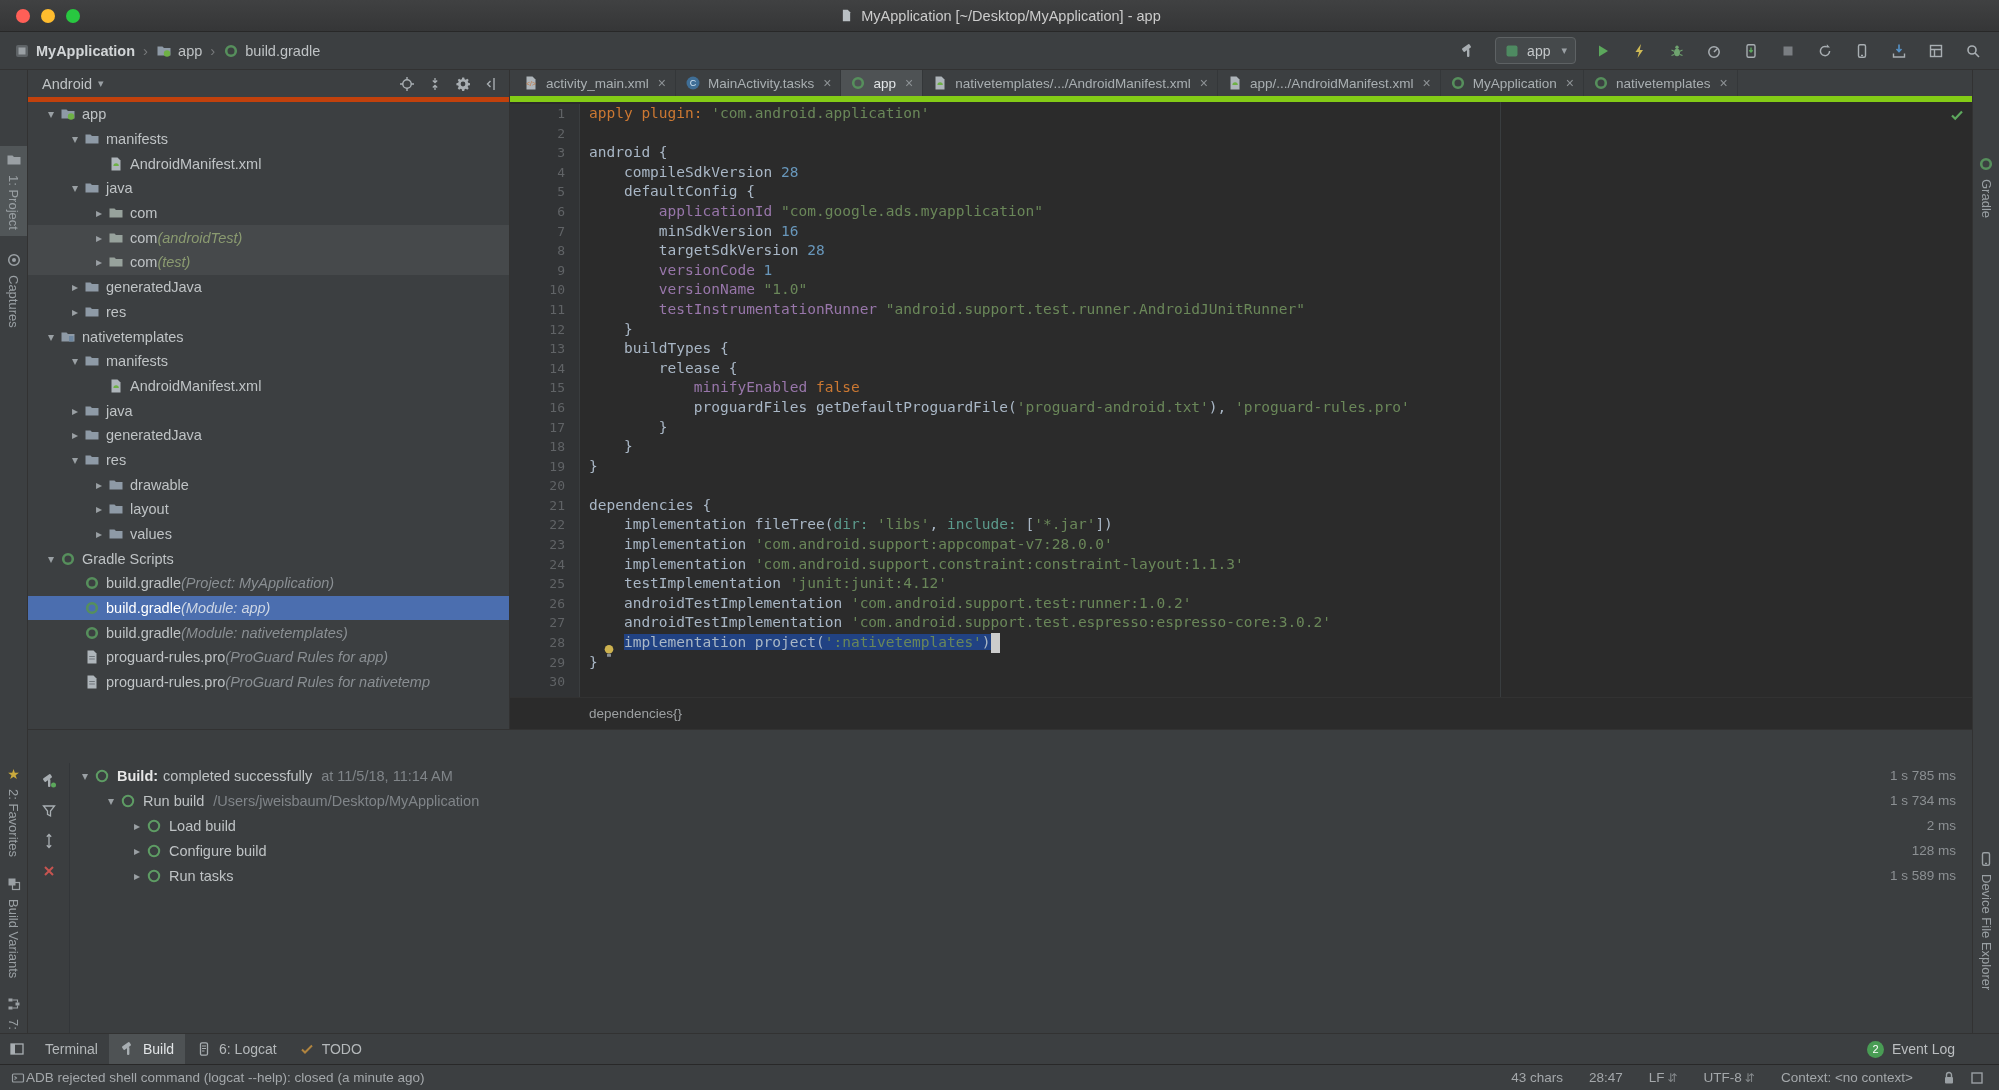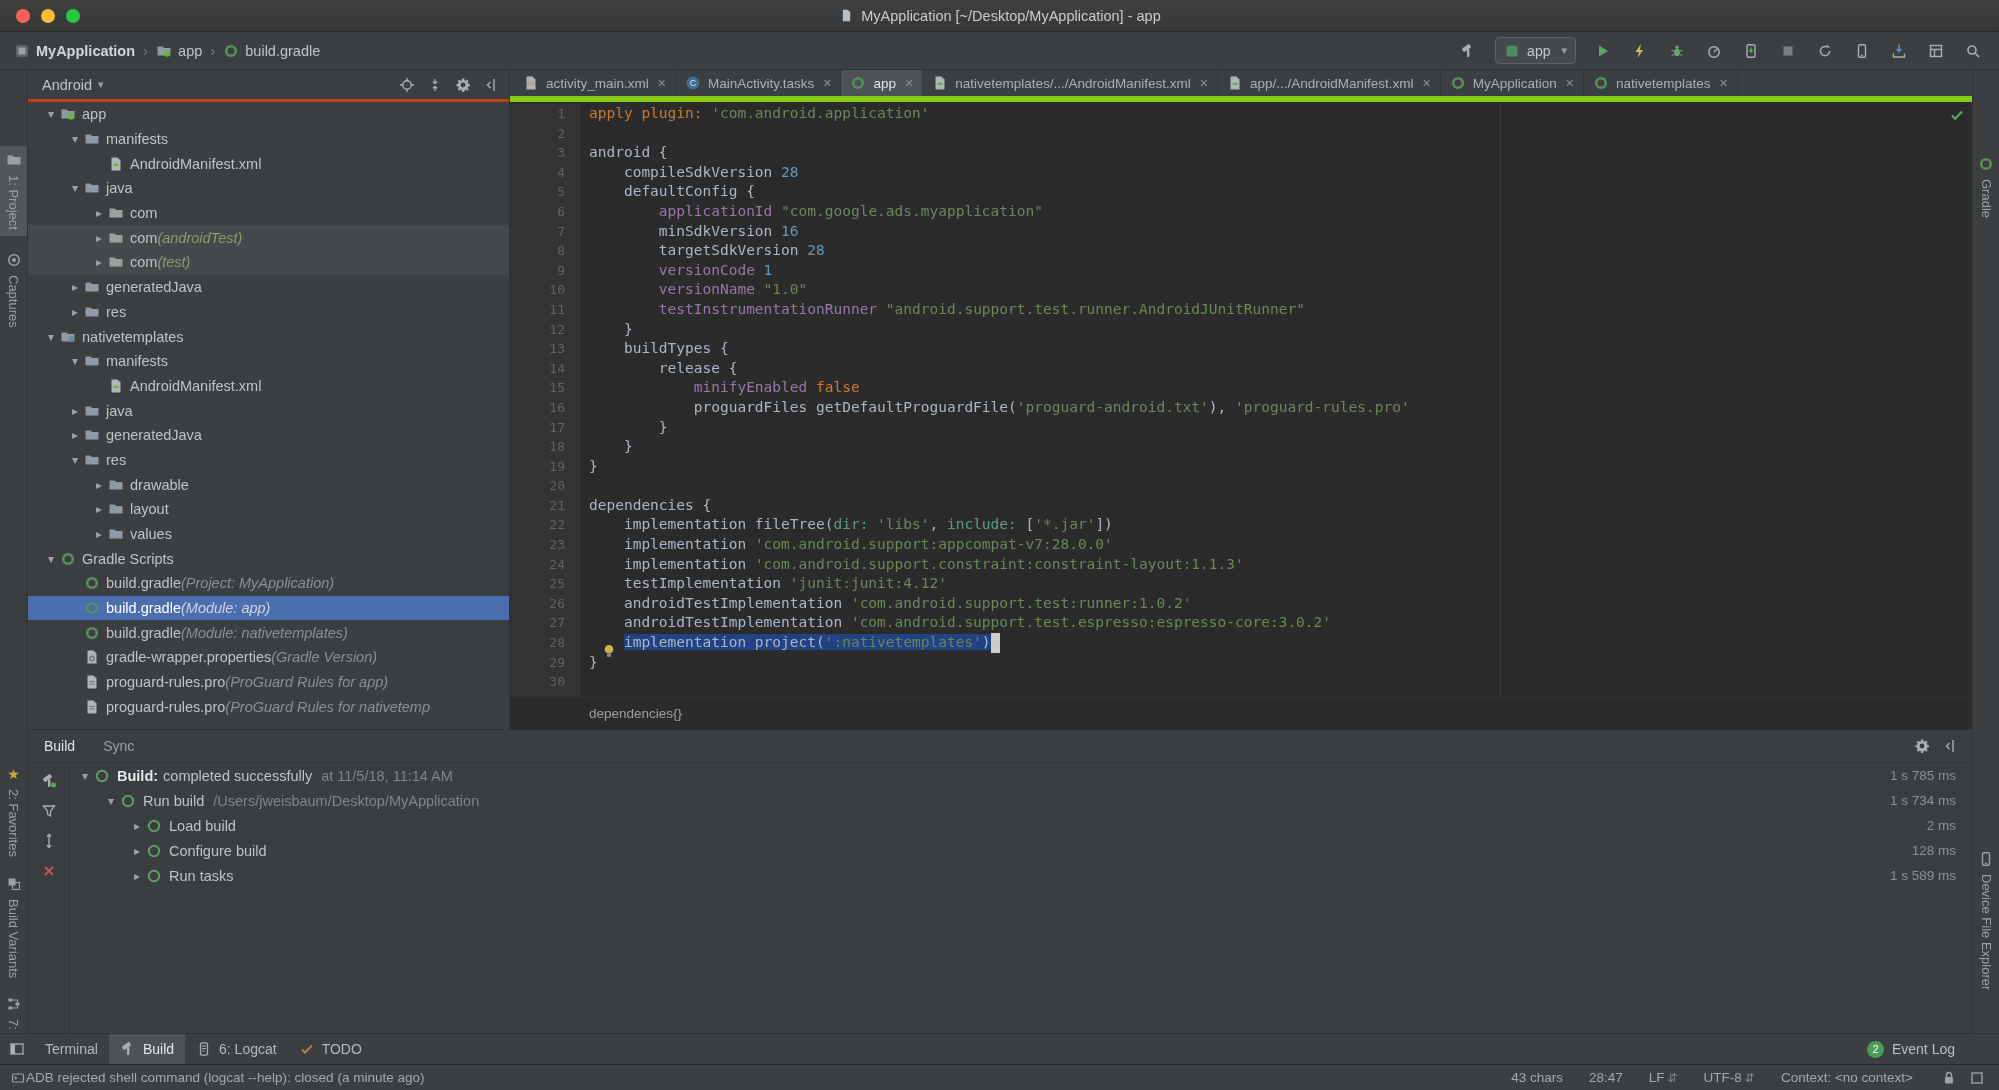--- a/index.html
+++ b/index.html
@@ -35,21 +35,21 @@
   #right-strip { right:0; width:27px; border-left:1px solid #323232; }
   .stripe-item { position:absolute; left:0; width:100%; display:flex; flex-direction:column;
     align-items:center; gap:7px; padding:6px 0; cursor:default; }
   .stripe-item.active { background:#515658; }
   .vtext { writing-mode:vertical-rl; font-size:13px; color:#9AA0A4; white-space:nowrap; }
 
   
   #project-panel { position:absolute; left:28px; top:70px; width:482px; height:659px;
     background:#3C3F41; border-right:1px solid #323232; }
   .panel-head { height:32px; display:flex; align-items:center; padding:0 10px 0 14px;
-    border-bottom:3px solid #c2410c; font-size:14.5px; color:#BFC3C5;justify-content:flex-end; }
+    border-bottom:5px solid #c2410c; font-size:14.5px; color:#BFC3C5;justify-content:flex-end; }
   .panel-head .chev { color:#9AA0A4; font-size:11px; margin-left:6px; }
   .ph-icons { margin-left:auto; display:flex; align-items:center; gap:12px; }
   #tree { position:absolute; top:32px; left:0; right:0; bottom:0; overflow:hidden; font-size:14.5px; }
   .trow { height:24.7px; display:flex; align-items:center; white-space:nowrap; overflow:hidden; }
   .trow .arrow { width:18px; color:#9AA0A4; font-size:12px; text-align:center; flex:none; }
   .trow .ic { margin-right:6px; }
   .tlabel { color:#BFC3C5; }
   .tsuffix { color:#8A8F93; margin-left:0;font-style:italic; }
   .tsuffix.green { color:#8A9A70; }
   .trow.hl { background:#46494B; }
@@ -559,31 +559,20 @@
         </div>
         <div class="trow" style="padding-left:38px">
           <span class="arrow"></span>
           <span class="ic">
             <svg width="16" height="16" viewBox="0 0 16 16">
               <circle cx="8" cy="8" r="4.8" fill="none" stroke="#568F5C" stroke-width="2.6"></circle>
             </svg>
           </span>
           <span class="tlabel">build.gradle</span>
           <span class="tsuffix">(Module: nativetemplates)</span>
-        </div>
-        <div class="trow" style="padding-left:38px">
-          <span class="arrow"></span>
-          <span class="ic">
-            <svg width="16" height="16" viewBox="0 0 16 16">
-              <path d="M3.5 1.5h6l3 3v10h-9z" fill="#AEB5BA"></path>
-              <circle cx="8" cy="9.5" r="2.2" fill="none" stroke="#70777C" stroke-width="1.4"></circle>
-            </svg>
-          </span>
-          <span class="tlabel">gradle-wrapper.properties</span>
-          <span class="tsuffix">(Gradle Version)</span>
         </div>
         <div class="trow" style="padding-left:38px">
           <span class="arrow"></span>
           <span class="ic">
             <svg width="16" height="16" viewBox="0 0 16 16">
               <path d="M3.5 1.5h6l3 3v10h-9z" fill="#AEB5BA"></path>
               <path d="M5.2 7.5h5.6M5.2 10h5.6" stroke="#70777C" stroke-width="1.2"></path>
             </svg>
           </span>
           <span class="tlabel">proguard-rules.pro</span>
@@ -719,36 +708,20 @@
             <path d="M3 8.5l3.2 3.2L13 4.5" fill="none" stroke="#5DA85D" stroke-width="2.2"></path>
           </svg>
         </span>
     </div>
     <div id="crumbbar">
       <span>dependencies{}</span>
     </div>
   </div>
 
   <div id="build-panel">
-    <div id="bp-head">
-      <span id="bp-tabs"><span class="bp-tab active">Build</span><span class="bp-tab">Sync</span></span>
-      <span class="ph-icons" id="bp-head-icons">
-          <span class="ic">
-            <svg width="16" height="16" viewBox="0 0 16 16">
-              <path fill-rule="evenodd" fill="#A8AEB2" d="M9.2 1.4l.4 1.8 1.2.5 1.5-1 1.4 1.4-1 1.5.5 1.2 1.8.4v2l-1.8.4-.5 1.2 1 1.5-1.4 1.4-1.5-1-1.2.5-.4 1.8h-2l-.4-1.8-1.2-.5-1.5 1-1.4-1.4 1-1.5-.5-1.2-1.8-.4v-2l1.8-.4.5-1.2-1-1.5 1.4-1.4 1.5 1 1.2-.5.4-1.8zM8 5.6A2.4 2.4 0 1 0 8 10.4 2.4 2.4 0 0 0 8 5.6z"></path>
-            </svg>
-          </span>
-          <span class="ic">
-            <svg width="16" height="16" viewBox="0 0 16 16">
-              <path d="M11 2v12" stroke="#A8AEB2" stroke-width="1.4"></path>
-              <path d="M7.5 5L4.5 8l3 3" fill="none" stroke="#A8AEB2" stroke-width="1.4"></path>
-            </svg>
-          </span>
-        </span>
-    </div>
     <div id="bp-toolbar">
         <span class="ic">
           <svg width="16" height="16" viewBox="0 0 16 16">
             <rect x="2" y="3" width="9" height="4" rx="1" fill="#A8AEB2" transform="rotate(-35 6.5 5)"></rect>
             <rect x="7" y="6" width="2.4" height="8" rx="1" fill="#A8AEB2"></rect>
             <circle cx="12.5" cy="12" r="2.5" fill="#5CA85C"></circle>
           </svg>
         </span>
         <span class="ic">
           <svg width="16" height="16" viewBox="0 0 16 16">

